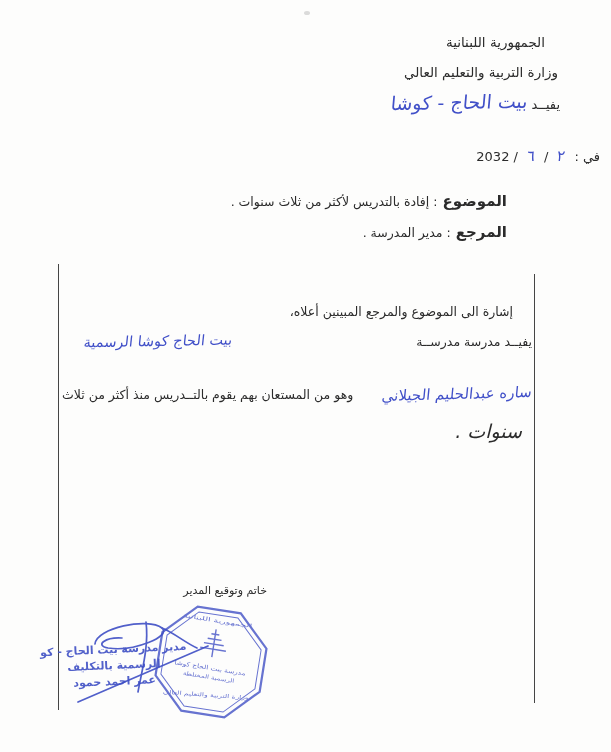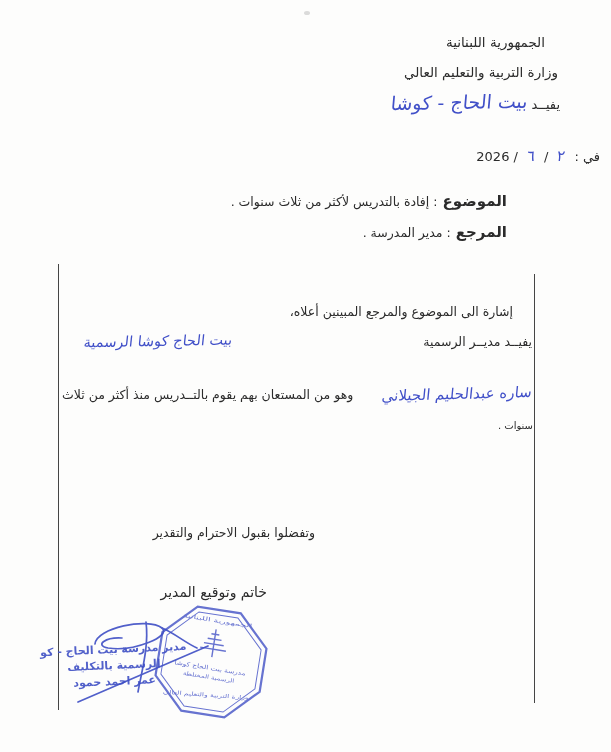--- a/index.html
+++ b/index.html
@@ -16,21 +16,21 @@
   .date-line{display:flex;gap:9px;font-size:13px;align-items:baseline;}
   .date-hw{color:#4150c8;font-size:15px;transform:skewX(-8deg);display:inline-block;}
   .subj-label{font-weight:700;font-size:15px;}
   .subj-text{font-size:12.5px;}
   .vline{position:absolute;width:1px;background:#454545;}
   .body-line{font-size:12.5px;}
   .body-just{display:flex;justify-content:space-between;align-items:baseline;}
   .hw-inline{color:#4150c8;font-size:14.5px;transform:skewX(-7deg) rotate(-1deg);display:inline-block;}
   .hw-name{color:#4150c8;font-size:15px;transform:skewX(-7deg) rotate(-1.5deg);display:inline-block;}
   .closing{font-size:12.5px;}
-  .sig-caption{font-size:14px;}
+  .sig-caption{font-size:11px;}
   .stamp-overlay{
     position:absolute;left:28px;top:642px;width:172px;text-align:center;
     transform:rotate(-2.5deg);color:#4454c6;opacity:.92;font-weight:700;
     font-size:11px;line-height:16px;direction:rtl;
   }
   .speck{position:absolute;left:304px;top:11px;width:6px;height:4px;background:#9a9a9a;
     opacity:.35;border-radius:50%;}
   svg{display:block;}
 </style>
 </head>
@@ -45,50 +45,49 @@
   <div class="abs school-line" style="top:93px;right:51px;">
     <span>يفيــد</span>
     <span class="hw school-hw">بيت الحاج - كوشا</span>
   </div>
 
   <div class="abs date-line" style="top:147px;right:11px;">
     <span>في :</span>
     <span class="date-hw">٢</span>
     <span>/</span>
     <span class="date-hw">٦</span>
-    <span>/ 2026</span>
+    <span>/ 2032</span>
   </div>
 
   <div class="abs" style="top:222px;right:104px;">
     <span class="subj-label">المرجع</span>
     <span class="subj-text">: مدير المدرسة .</span>
   </div>
   <div class="abs" style="top:191px;right:104px;">
     <span class="subj-label">الموضوع</span>
     <span class="subj-text">: إفادة بالتدريس لأكثر من ثلاث سنوات .</span>
   </div>
 
   <div class="vline" style="left:58px;top:264px;height:446px;"></div>
   <div class="vline" style="left:534px;top:274px;height:429px;"></div>
 
   <div class="abs body-line" style="top:304px;right:98px;margin-left:16px;">إشارة الى الموضوع والمرجع المبينين أعلاه،</div>
 
   <div class="abs body-line body-just" style="top:333px;right:79px;left:84px;">
-    <span>يفيــد مديــر الرسمية</span>
+    <span>يفيــد مدرسة مدرســة</span>
     <span class="hw-inline">بيت الحاج كوشا الرسمية</span>
   </div>
 
   <div class="abs body-line body-just" style="top:385px;right:79px;left:62px;">
     <span class="hw-name">ساره عبدالحليم الجيلاني</span>
     <span>وهو من المستعان بهم يقوم بالتــدريس منذ أكثر من ثلاث</span>
   </div>
 
-  <div class="abs body-line" style="top:420px;right:78px;font-size:10px;">سنوات .</div>
+  <div class="abs body-line" style="top:420px;right:89px;font-size:19px;font-style:italic;">سنوات .</div>
 
-  <div class="abs closing" style="top:525px;right:296px;">وتفضلوا بقبول الاحترام والتقدير</div>
 
   <div class="abs sig-caption" style="top:584px;right:344px;">خاتم وتوقيع المدير</div>
 
   <div class="abs" style="left:147px;top:602px;width:128px;height:120px;opacity:.85;">
     <svg width="128" height="120" viewBox="-64 -60 128 120">
       <g transform="rotate(9)" stroke="#4d5bc9" fill="none">
         <polygon stroke-width="2.2" points="52.7,21.8 21.8,52.7 -21.8,52.7 -52.7,21.8 -52.7,-21.8 -21.8,-52.7 21.8,-52.7 52.7,-21.8"></polygon>
         <polygon stroke-width="1" points="47.6,19.7 19.7,47.6 -19.7,47.6 -47.6,19.7 -47.6,-19.7 -19.7,-47.6 19.7,-47.6 47.6,-19.7"></polygon>
         <g transform="translate(0,-20)" stroke-width="1.4">
           <path d="M0,-13 L0,15"></path>

